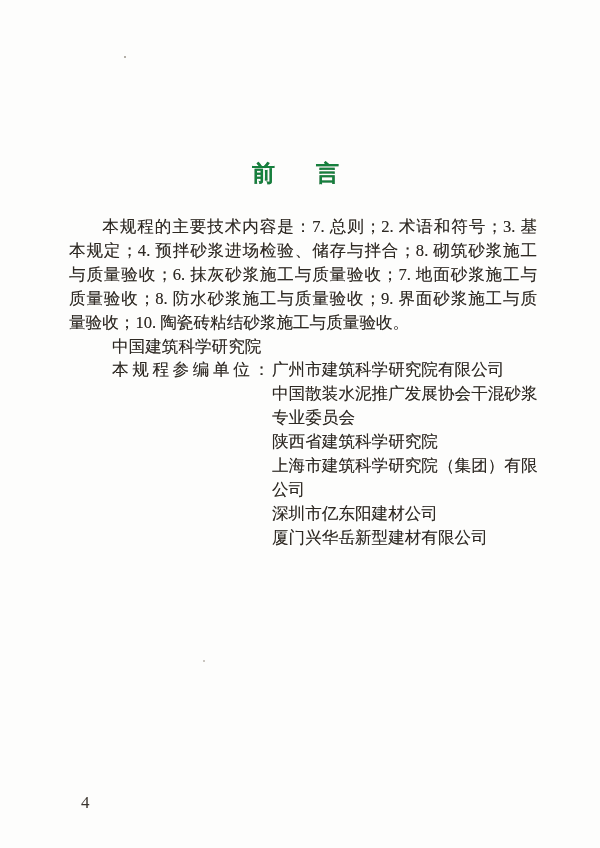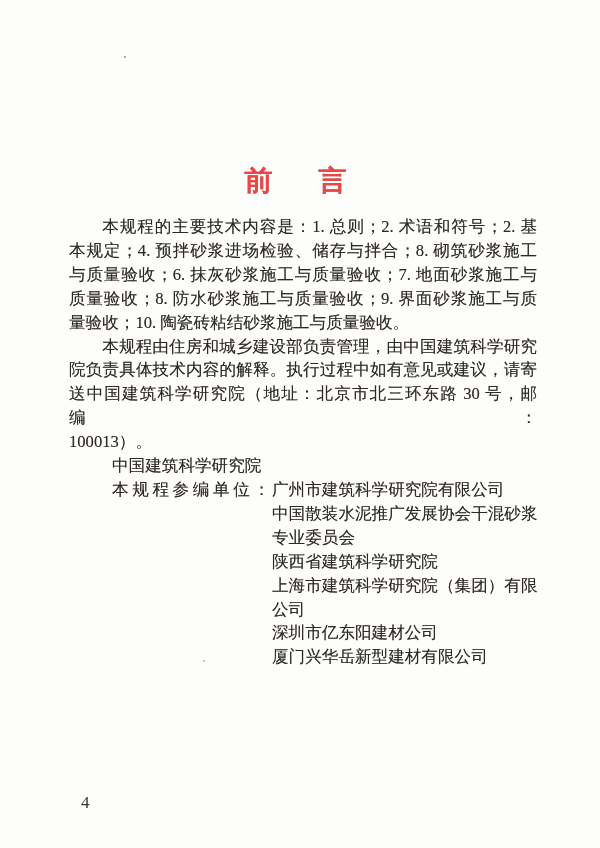--- a/index.html
+++ b/index.html
@@ -11,24 +11,24 @@
     overflow: hidden;
     font-family: "Liberation Serif", "DejaVu Serif", serif;
     color: #2e2923;
   }
   .title {
     position: absolute;
     top: 143px;
     left: 0;
     width: 100%;
     text-align: center;
-    font-size: 28px;
+    font-size: 23px;
     font-weight: bold;
     letter-spacing: 9px;
-    color: #ef4444;
+    color: #15803d;
     text-shadow: 0 0 0.4px rgba(38,32,25,0.55);
   }
   .content {
     position: absolute;
     left: 69px;
     top: 215px;
     width: 468px;
     font-size: 16.6px;
     line-height: 23.9px;
     text-shadow: 0 0 0.4px rgba(46,41,35,0.45);
@@ -65,31 +65,25 @@
 </head>
 <body>
 
 <div class="page">
 
   <h1 class="title">前　言</h1>
 
   <div class="content">
 
       <p class="para">
-        <span class="line">本规程的主要技术内容是：1. 总则；2. 术语和符号；2. 基</span>
+        <span class="line">本规程的主要技术内容是：7. 总则；2. 术语和符号；3. 基</span>
         <span class="line">本规定；4. 预拌砂浆进场检验、储存与拌合；8. 砌筑砂浆施工</span>
         <span class="line">与质量验收；6. 抹灰砂浆施工与质量验收；7. 地面砂浆施工与</span>
         <span class="line">质量验收；8. 防水砂浆施工与质量验收；9. 界面砂浆施工与质</span>
         <span class="line">量验收；10. 陶瓷砖粘结砂浆施工与质量验收。</span>
-      </p>
-      <p class="para">
-        <span class="line">本规程由住房和城乡建设部负责管理，由中国建筑科学研究</span>
-        <span class="line">院负责具体技术内容的解释。执行过程中如有意见或建议，请寄</span>
-        <span class="line">送中国建筑科学研究院（地址：北京市北三环东路 30 号，邮编：</span>
-        <span class="line">100013）。</span>
       </p>
 
     <div class="editors">
       <div class="editor-row">
           <span class="editor-unit">中国建筑科学研究院</span>
         </div>
         <div class="editor-row">
           <span class="editor-label">本规程参编单位：</span>
           <span class="editor-unit">广州市建筑科学研究院有限公司</span>
         </div>

